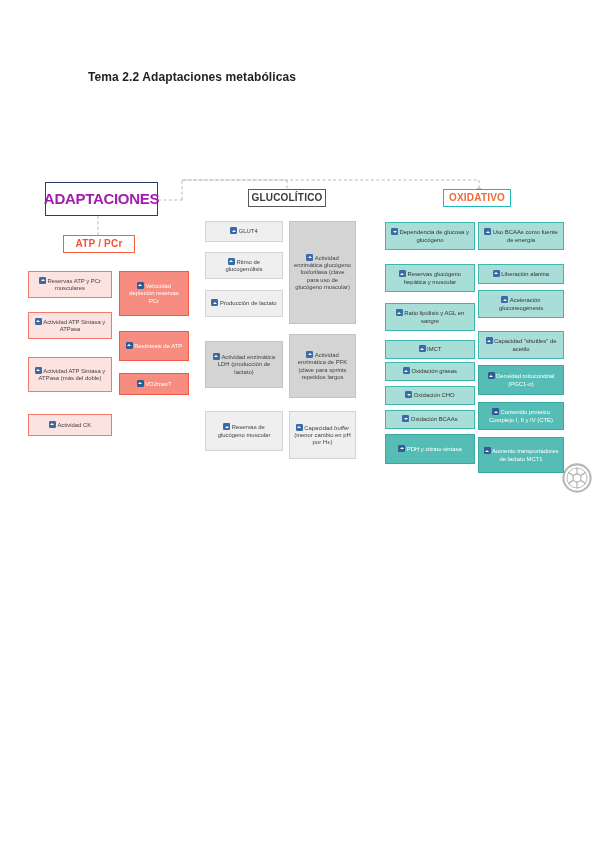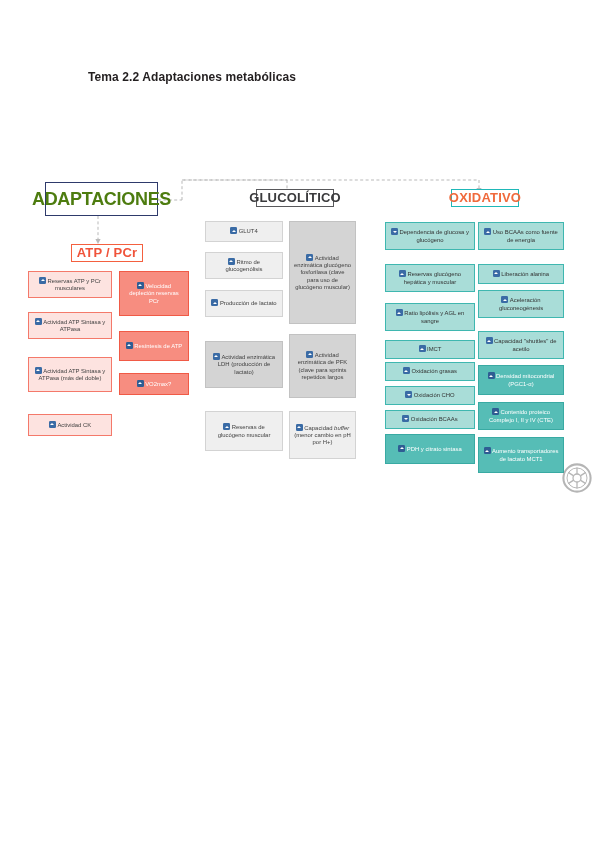--- a/index.html
+++ b/index.html
@@ -49,33 +49,32 @@
     text-align: center;
     line-height: 1.12;
     padding: 2px 3px;
   }
   .node .txt { display: block; }
 
   
   .root {
     border: 1.6px solid #2e3a6b;
     background: #ffffff;
-    color: #4d7c0f;
+    color: #a21caf;
     font-weight: bold;
-    font-size: 18px;
+    font-size: 15px;
     letter-spacing: -0.3px;
   }
 
   
   .branch {
     font-weight: bold;
-    font-size: 13px;
+    font-size: 10px;
     letter-spacing: 0.2px;
     background: #ffffff;
-    margin-left: 8px;
   }
   .branch-atp  { border: 1.3px solid #f4603f; color: #f0533a; }
   .branch-gluc { border: 1.3px solid #58585b; color: #3b3b3d; }
   .branch-oxi  { border: 1.3px solid #1fb8b8; color: #f06a3c; }
 
   
   .leaf {
     font-size: 5.9px;
     line-height: 1.2;
     padding: 3px 4px;
@@ -145,21 +144,21 @@
       <polygon points="287,196 284.4,191 289.6,191"></polygon>
       <polygon points="479,193 476.4,188 481.6,188"></polygon>
       <polygon points="98,244 95.4,239 100.6,239"></polygon>
     </g>
   </svg>
 
   <div class="node root" style="left:45px; top:182px; width:113px; height:34px;">
     <span class="txt">ADAPTACIONES</span>
   </div>
 
-  <div class="node branch branch-atp" style="left:63px; top:244px; width:72px; height:18px;">
+  <div class="node branch branch-atp" style="left:63px; top:235px; width:72px; height:18px;">
     <span class="txt">ATP / PCr</span>
   </div>
 
   <div class="node branch branch-gluc" style="left:248px; top:189px; width:78px; height:18px;">
     <span class="txt">GLUCOLÍTICO</span>
   </div>
 
   <div class="node branch branch-oxi" style="left:443px; top:189px; width:68px; height:18px;">
     <span class="txt">OXIDATIVO</span>
   </div>

